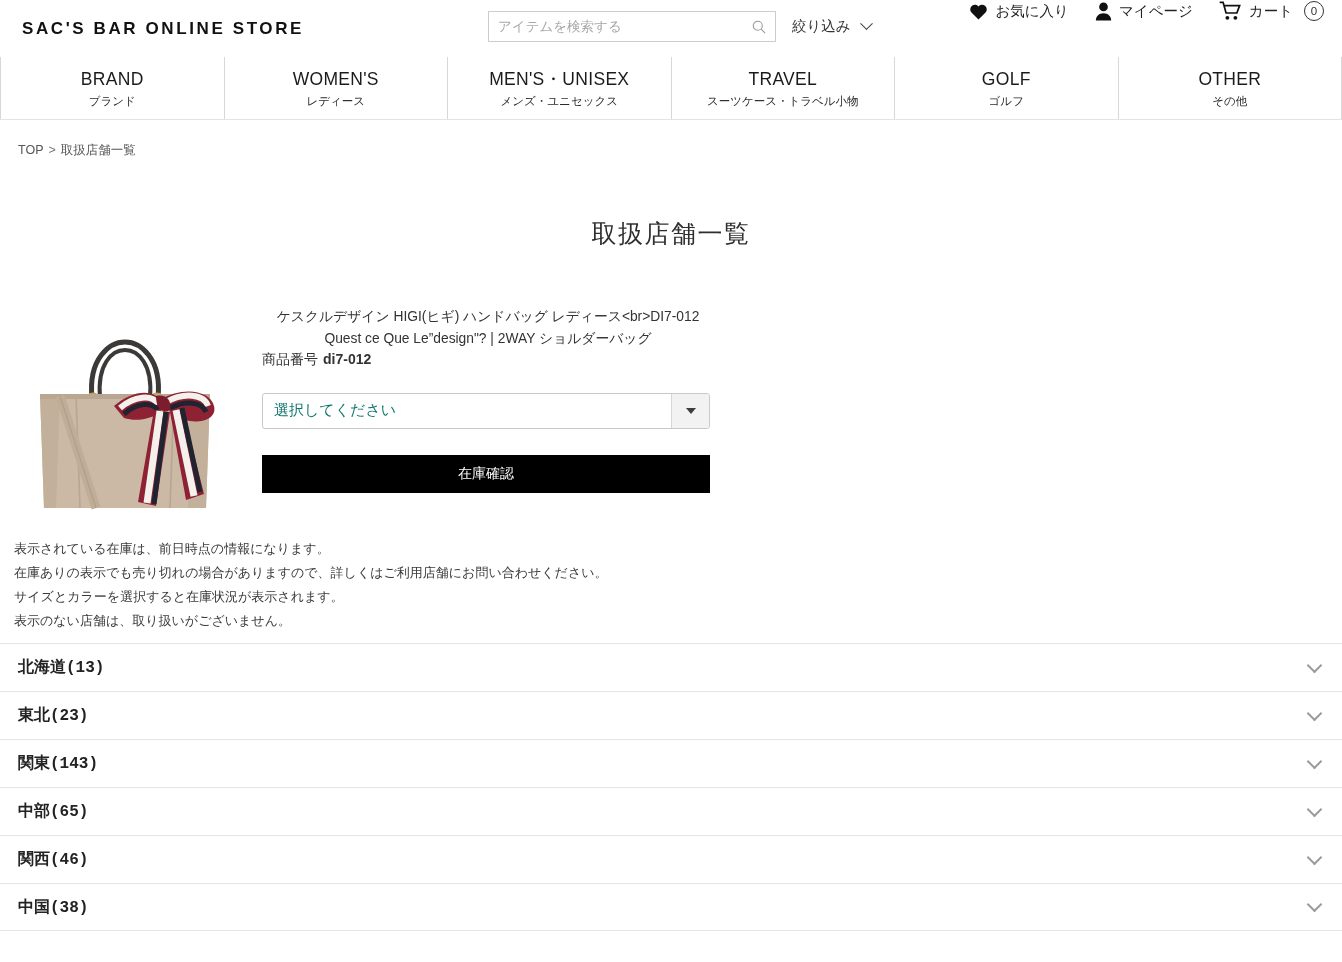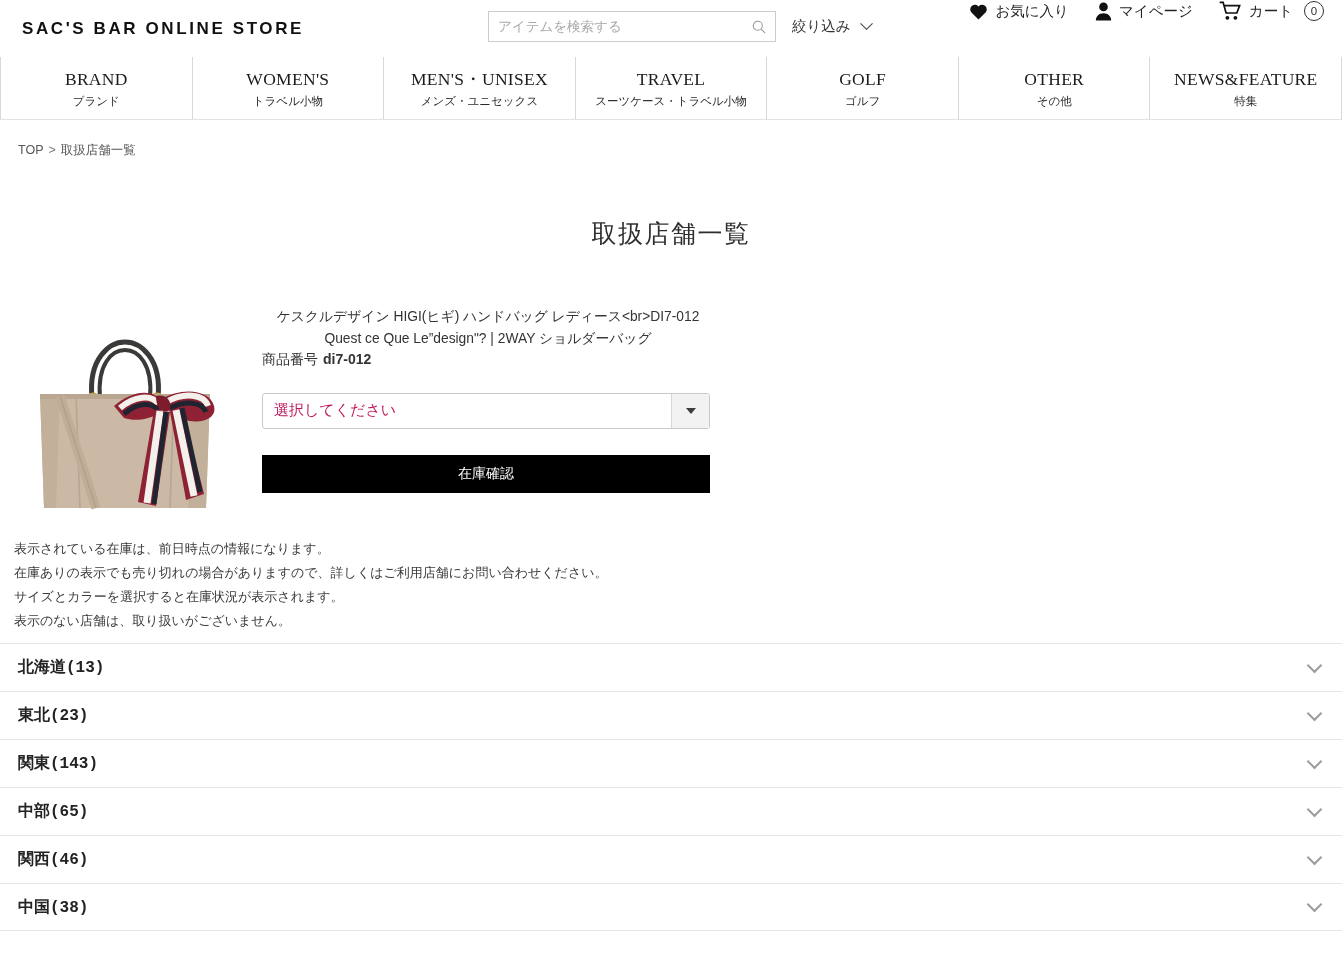--- a/index.html
+++ b/index.html
@@ -129,21 +129,20 @@
     padding-top: 2px;
   }
   .nav-item:last-child { border-right: 1px solid #d8d8d8; }
   .nav-en {
     font-size: 17.5px;
     color: #1b1b1b;
     letter-spacing: 0.3px;
     white-space: nowrap;
     line-height: 1.25;
     font-weight: 400;
-    font-family: Liberation Serif, serif;
   }
   .nav-ja {
     font-size: 11.5px;
     color: #2b2b2b;
     margin-top: 3px;
     white-space: nowrap;
   }
 
   
   .breadcrumb {
@@ -204,21 +203,21 @@
     align-items: stretch;
     overflow: hidden;
     cursor: pointer;
   }
   .select-value {
     flex: 1;
     display: flex;
     align-items: center;
     padding-left: 11px;
     font-size: 15px;
-    color: #be185d;
+    color: #0f766e;
   }
   .select-arrow {
     width: 38px;
     border-left: 1px solid #d6d6d6;
     background: #f2f2f2;
     display: flex;
     align-items: center;
     justify-content: center;
   }
   .tri-down {
@@ -330,41 +329,37 @@
   </div>
 </div>
 
 <nav class="nav">
   <div class="nav-item">
     <span class="nav-en">BRAND</span>
     <span class="nav-ja">ブランド</span>
   </div>
   <div class="nav-item">
     <span class="nav-en">WOMEN'S</span>
-    <span class="nav-ja">トラベル小物</span>
+    <span class="nav-ja">レディース</span>
   </div>
   <div class="nav-item">
     <span class="nav-en">MEN'S・UNISEX</span>
     <span class="nav-ja">メンズ・ユニセックス</span>
   </div>
   <div class="nav-item">
     <span class="nav-en">TRAVEL</span>
     <span class="nav-ja">スーツケース・トラベル小物</span>
   </div>
   <div class="nav-item">
     <span class="nav-en">GOLF</span>
     <span class="nav-ja">ゴルフ</span>
   </div>
   <div class="nav-item">
     <span class="nav-en">OTHER</span>
     <span class="nav-ja">その他</span>
-  </div>
-  <div class="nav-item">
-    <span class="nav-en">NEWS&amp;FEATURE</span>
-    <span class="nav-ja">特集</span>
   </div>
 </nav>
 
 <div class="breadcrumb">
   <a>TOP</a><span class="bc-sep">&gt;</span><span>取扱店舗一覧</span>
 </div>
 
 <h1 class="page-title">取扱店舗一覧</h1>
 
 <div class="product">

